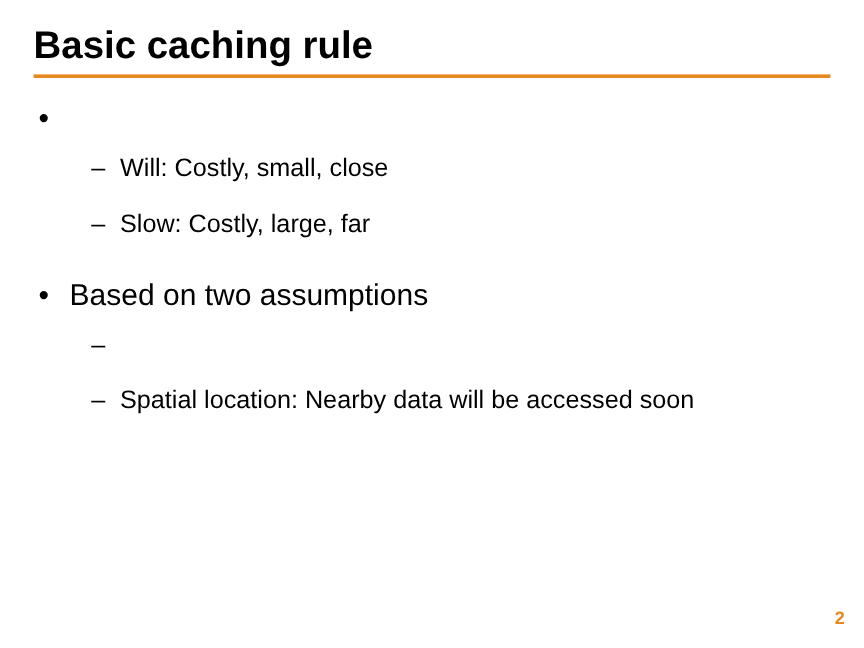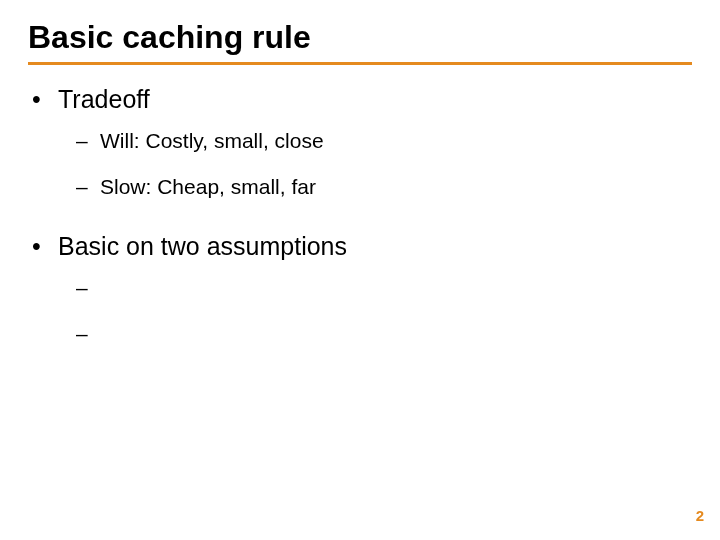--- a/index.html
+++ b/index.html
@@ -86,45 +86,45 @@
 
   <h1 class="title">Basic caching rule</h1>
 
   <hr class="divider">
 
   <ul class="top">
 
     <li>
       <div class="bullet-l1">
         <span class="marker">•</span>
-        <span>Tradeoff</span>
       </div>
       <ul class="sub">
         <li>
           <span class="marker">–</span>
           <span>Will:  Costly, small, close</span>
         </li>
         <li>
           <span class="marker">–</span>
-          <span>Slow:  Cheap, small, far</span>
+          <span>Slow:  Costly, large, far</span>
         </li>
       </ul>
     </li>
 
     <li>
       <div class="bullet-l1">
         <span class="marker">•</span>
-        <span>Basic on two assumptions</span>
+        <span>Based on two assumptions</span>
       </div>
       <ul class="sub">
         <li>
           <span class="marker">–</span>
         </li>
         <li>
           <span class="marker">–</span>
+          <span>Spatial location:  Nearby data will be accessed soon</span>
         </li>
       </ul>
     </li>
 
   </ul>
 
   <div class="page-number">2</div>
 
 </div>
 

